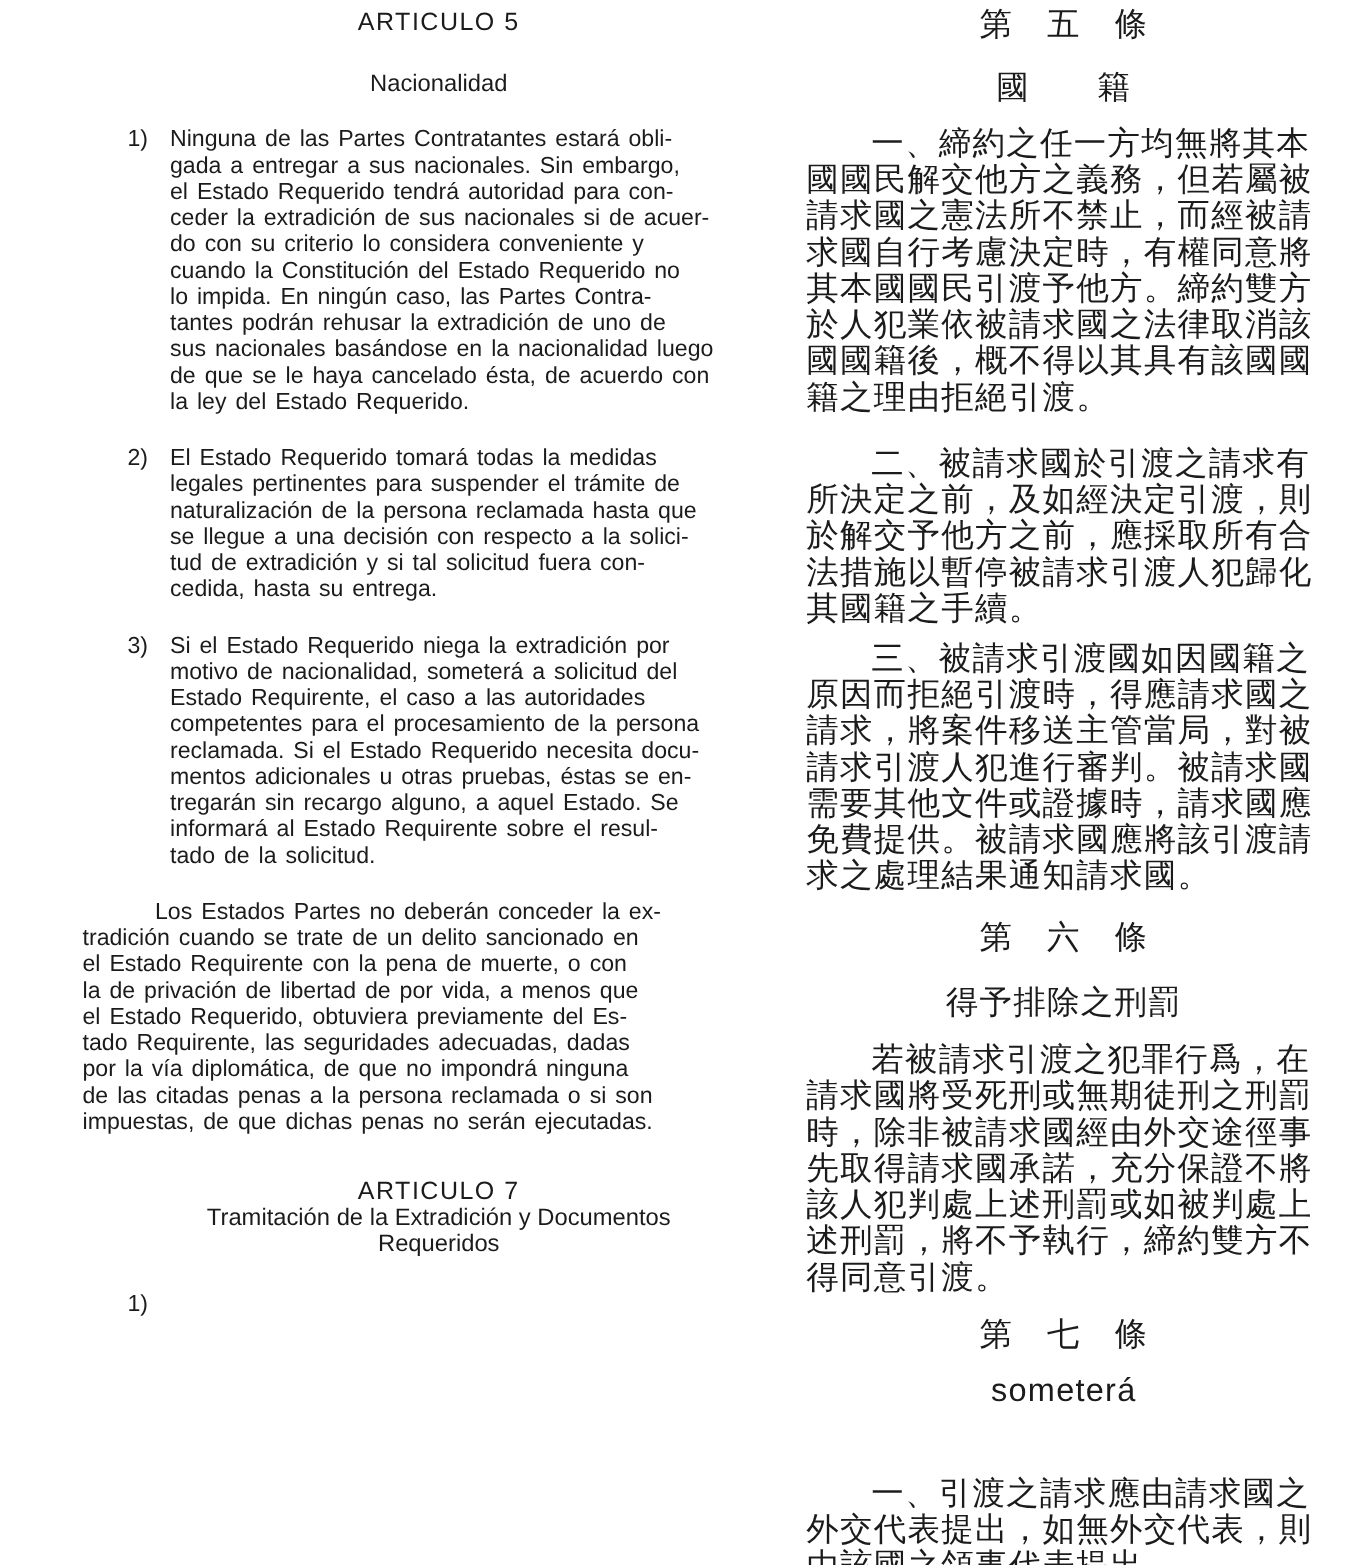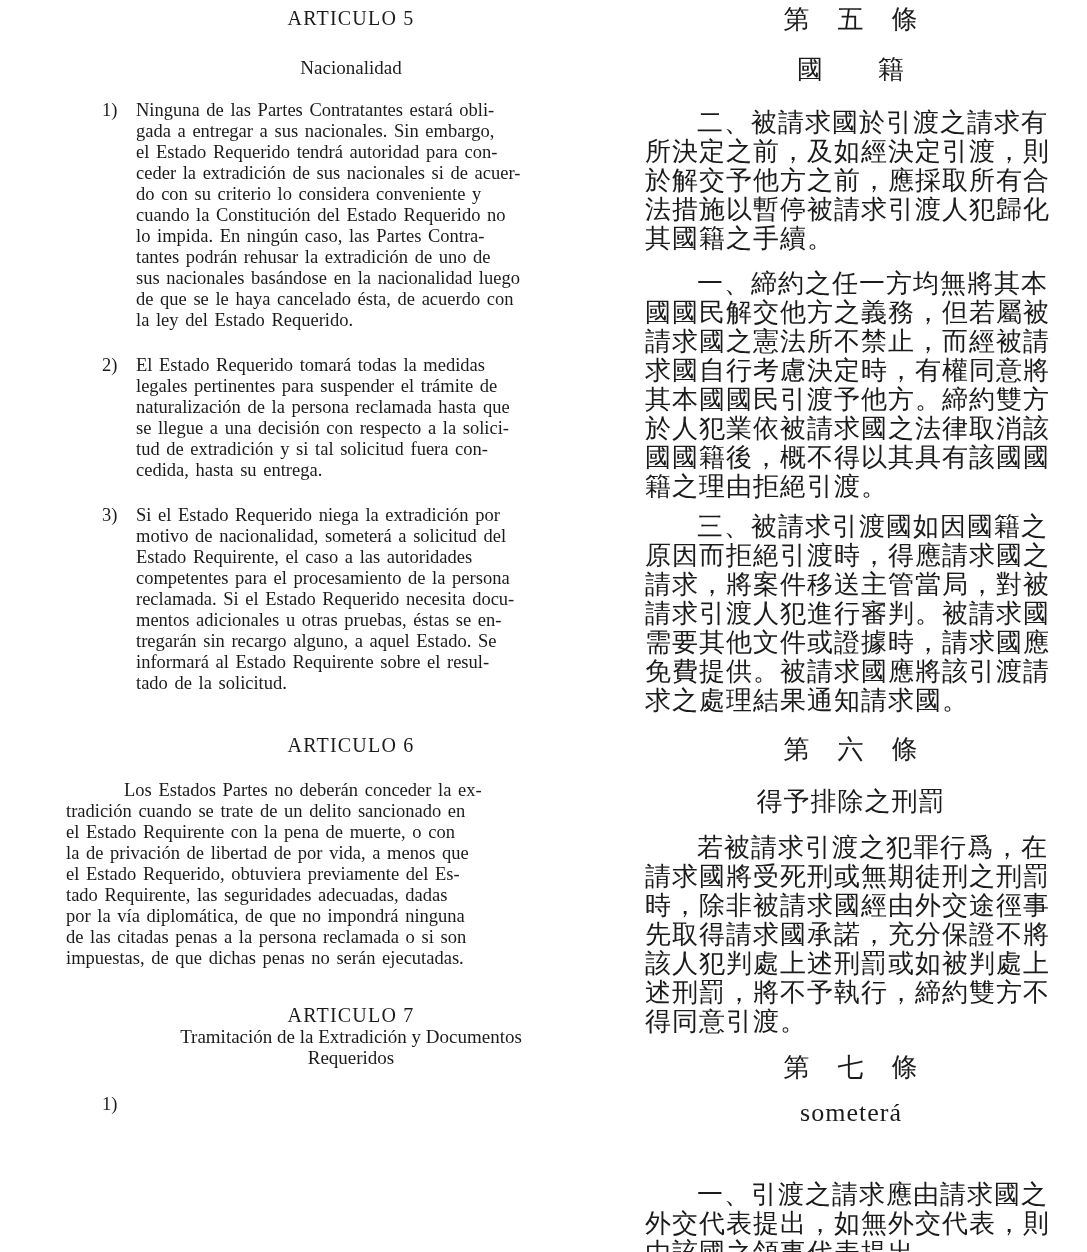--- a/index.html
+++ b/index.html
@@ -3,21 +3,21 @@
 <meta charset="utf-8">
 <style>
   html, body { margin: 0; padding: 0; background: #ffffff; }
   .page {
     position: relative;
     width: 1087px;
     height: 1252px;
     background: #ffffff;
     overflow: hidden;
     color: #1b1b1b;
-    font-family: Liberation Serif, serif;
+    font-family: Liberation Sans, sans-serif;
   }
   .col { position: absolute; }
   .col-es { left: 62px; top: 8px; width: 578px; }
   .col-zh { left: 645px; top: 3px; width: 412px; }
 
   
   .es-heading {
     text-align: center;
     font-size: 20px;
     line-height: 21px;
@@ -88,21 +88,20 @@
 motivo de nacionalidad, someterá a solicitud del
 Estado Requirente, el caso a las autoridades
 competentes para el procesamiento de la persona
 reclamada.  Si el Estado Requerido necesita docu-
 mentos adicionales u otras pruebas, éstas se en-
 tregarán sin recargo alguno, a aquel Estado.  Se
 informará al Estado Requirente sobre el resul-
 tado de la solicitud.</div>
     </div>
 
-    <div class="es-heading" style="margin-top:41px;">ARTICULO 6</div>
     <div class="es-body es-plain" style="margin-top:24px;">Los Estados Partes no deberán conceder la ex-
 tradición cuando se trate de un delito sancionado en
 el Estado Requirente con la pena de muerte, o con
 la de privación de libertad de por vida, a menos que
 el Estado Requerido, obtuviera previamente del Es-
 tado Requirente, las seguridades adecuadas, dadas
 por la vía diplomática, de que no impondrá ninguna
 de las citadas penas a la persona reclamada o si son
 impuestas, de que dichas penas no serán ejecutadas.</div>
 
@@ -114,33 +113,33 @@
       <div class="num">1)</div>
     </div>
 
   </div>
 
   <div class="col col-zh">
 
     <div class="zh-heading" style="margin-top:2px;text-align:center;">第　五　條</div>
     <div class="zh-sub" style="margin-top:21px;">國　　籍</div>
 
-    <div class="zh-para" style="margin-top:24px;">二、被請求國於引渡之請求有
-所決定之前，及如經決定引渡，則
-於解交予他方之前，應採取所有合
-法措施以暫停被請求引渡人犯歸化
-其國籍之手續。</div>
     <div class="zh-para" style="margin-top:16px;">一、締約之任一方均無將其本
 國國民解交他方之義務，但若屬被
 請求國之憲法所不禁止，而經被請
 求國自行考慮決定時，有權同意將
 其本國國民引渡予他方。締約雙方
 於人犯業依被請求國之法律取消該
 國國籍後，概不得以其具有該國國
 籍之理由拒絕引渡。</div>
+    <div class="zh-para" style="margin-top:24px;">二、被請求國於引渡之請求有
+所決定之前，及如經決定引渡，則
+於解交予他方之前，應採取所有合
+法措施以暫停被請求引渡人犯歸化
+其國籍之手續。</div>
     <div class="zh-para" style="margin-top:11px;">三、被請求引渡國如因國籍之
 原因而拒絕引渡時，得應請求國之
 請求，將案件移送主管當局，對被
 請求引渡人犯進行審判。被請求國
 需要其他文件或證據時，請求國應
 免費提供。被請求國應將該引渡請
 求之處理結果通知請求國。</div>
 
     <div class="zh-heading" style="margin-top:20px;">第　六　條</div>
     <div class="zh-sub" style="margin-top:23px;">得予排除之刑罰</div>

